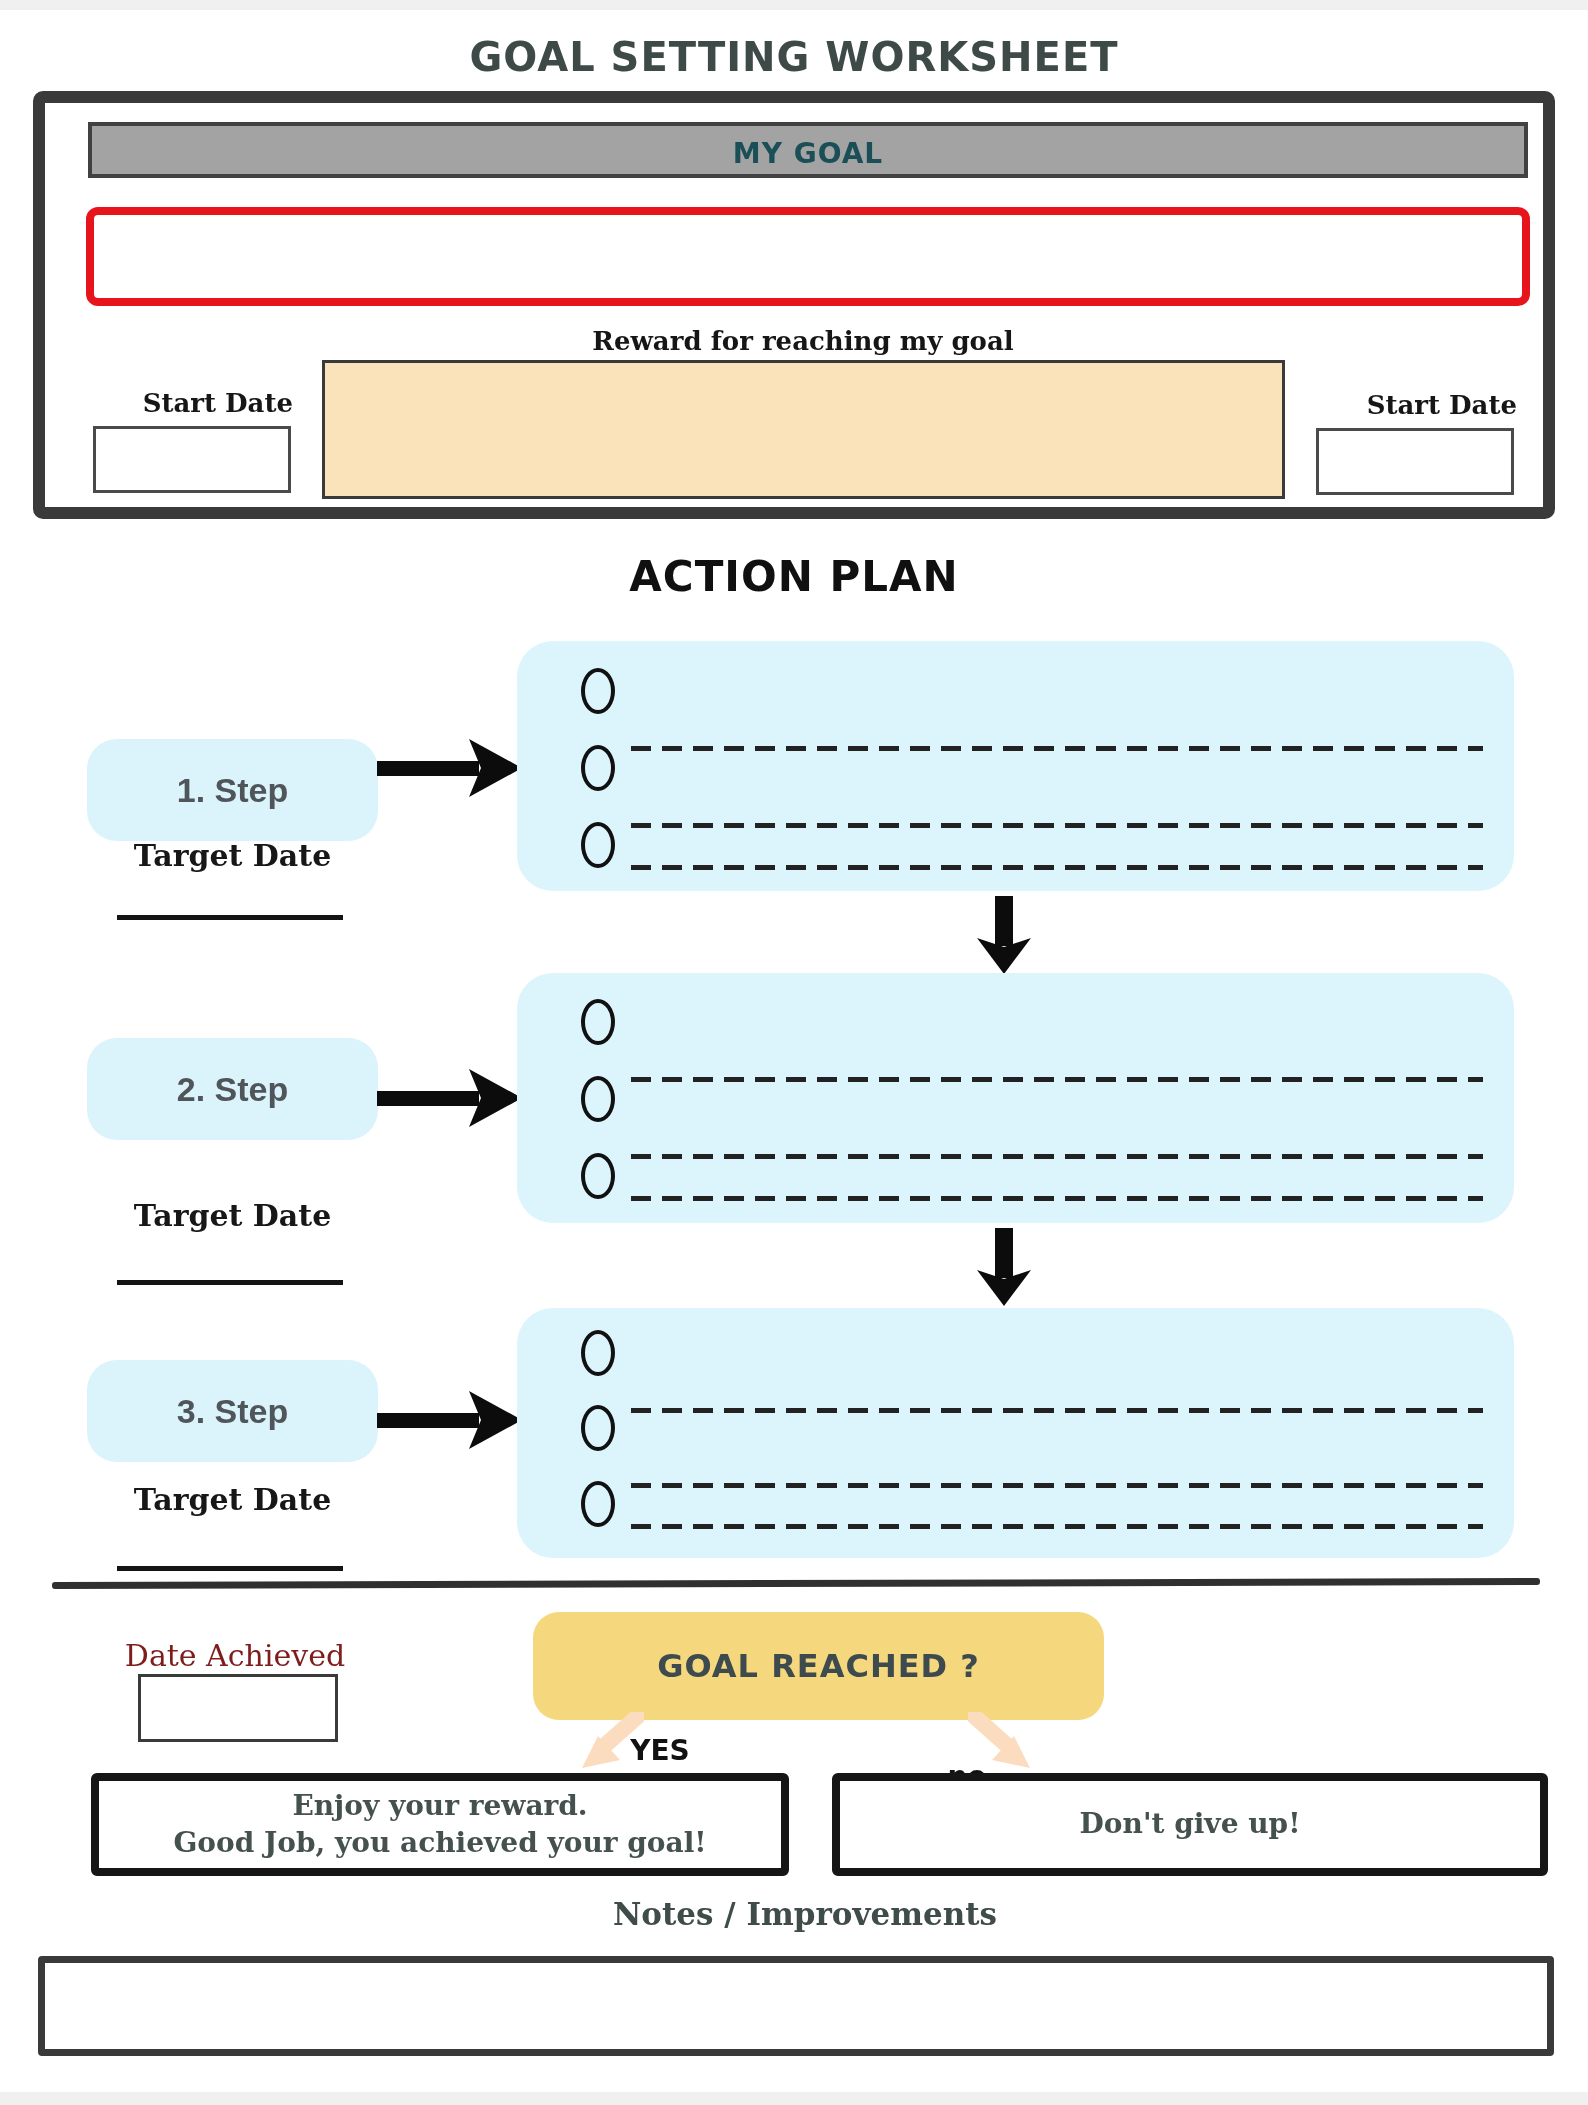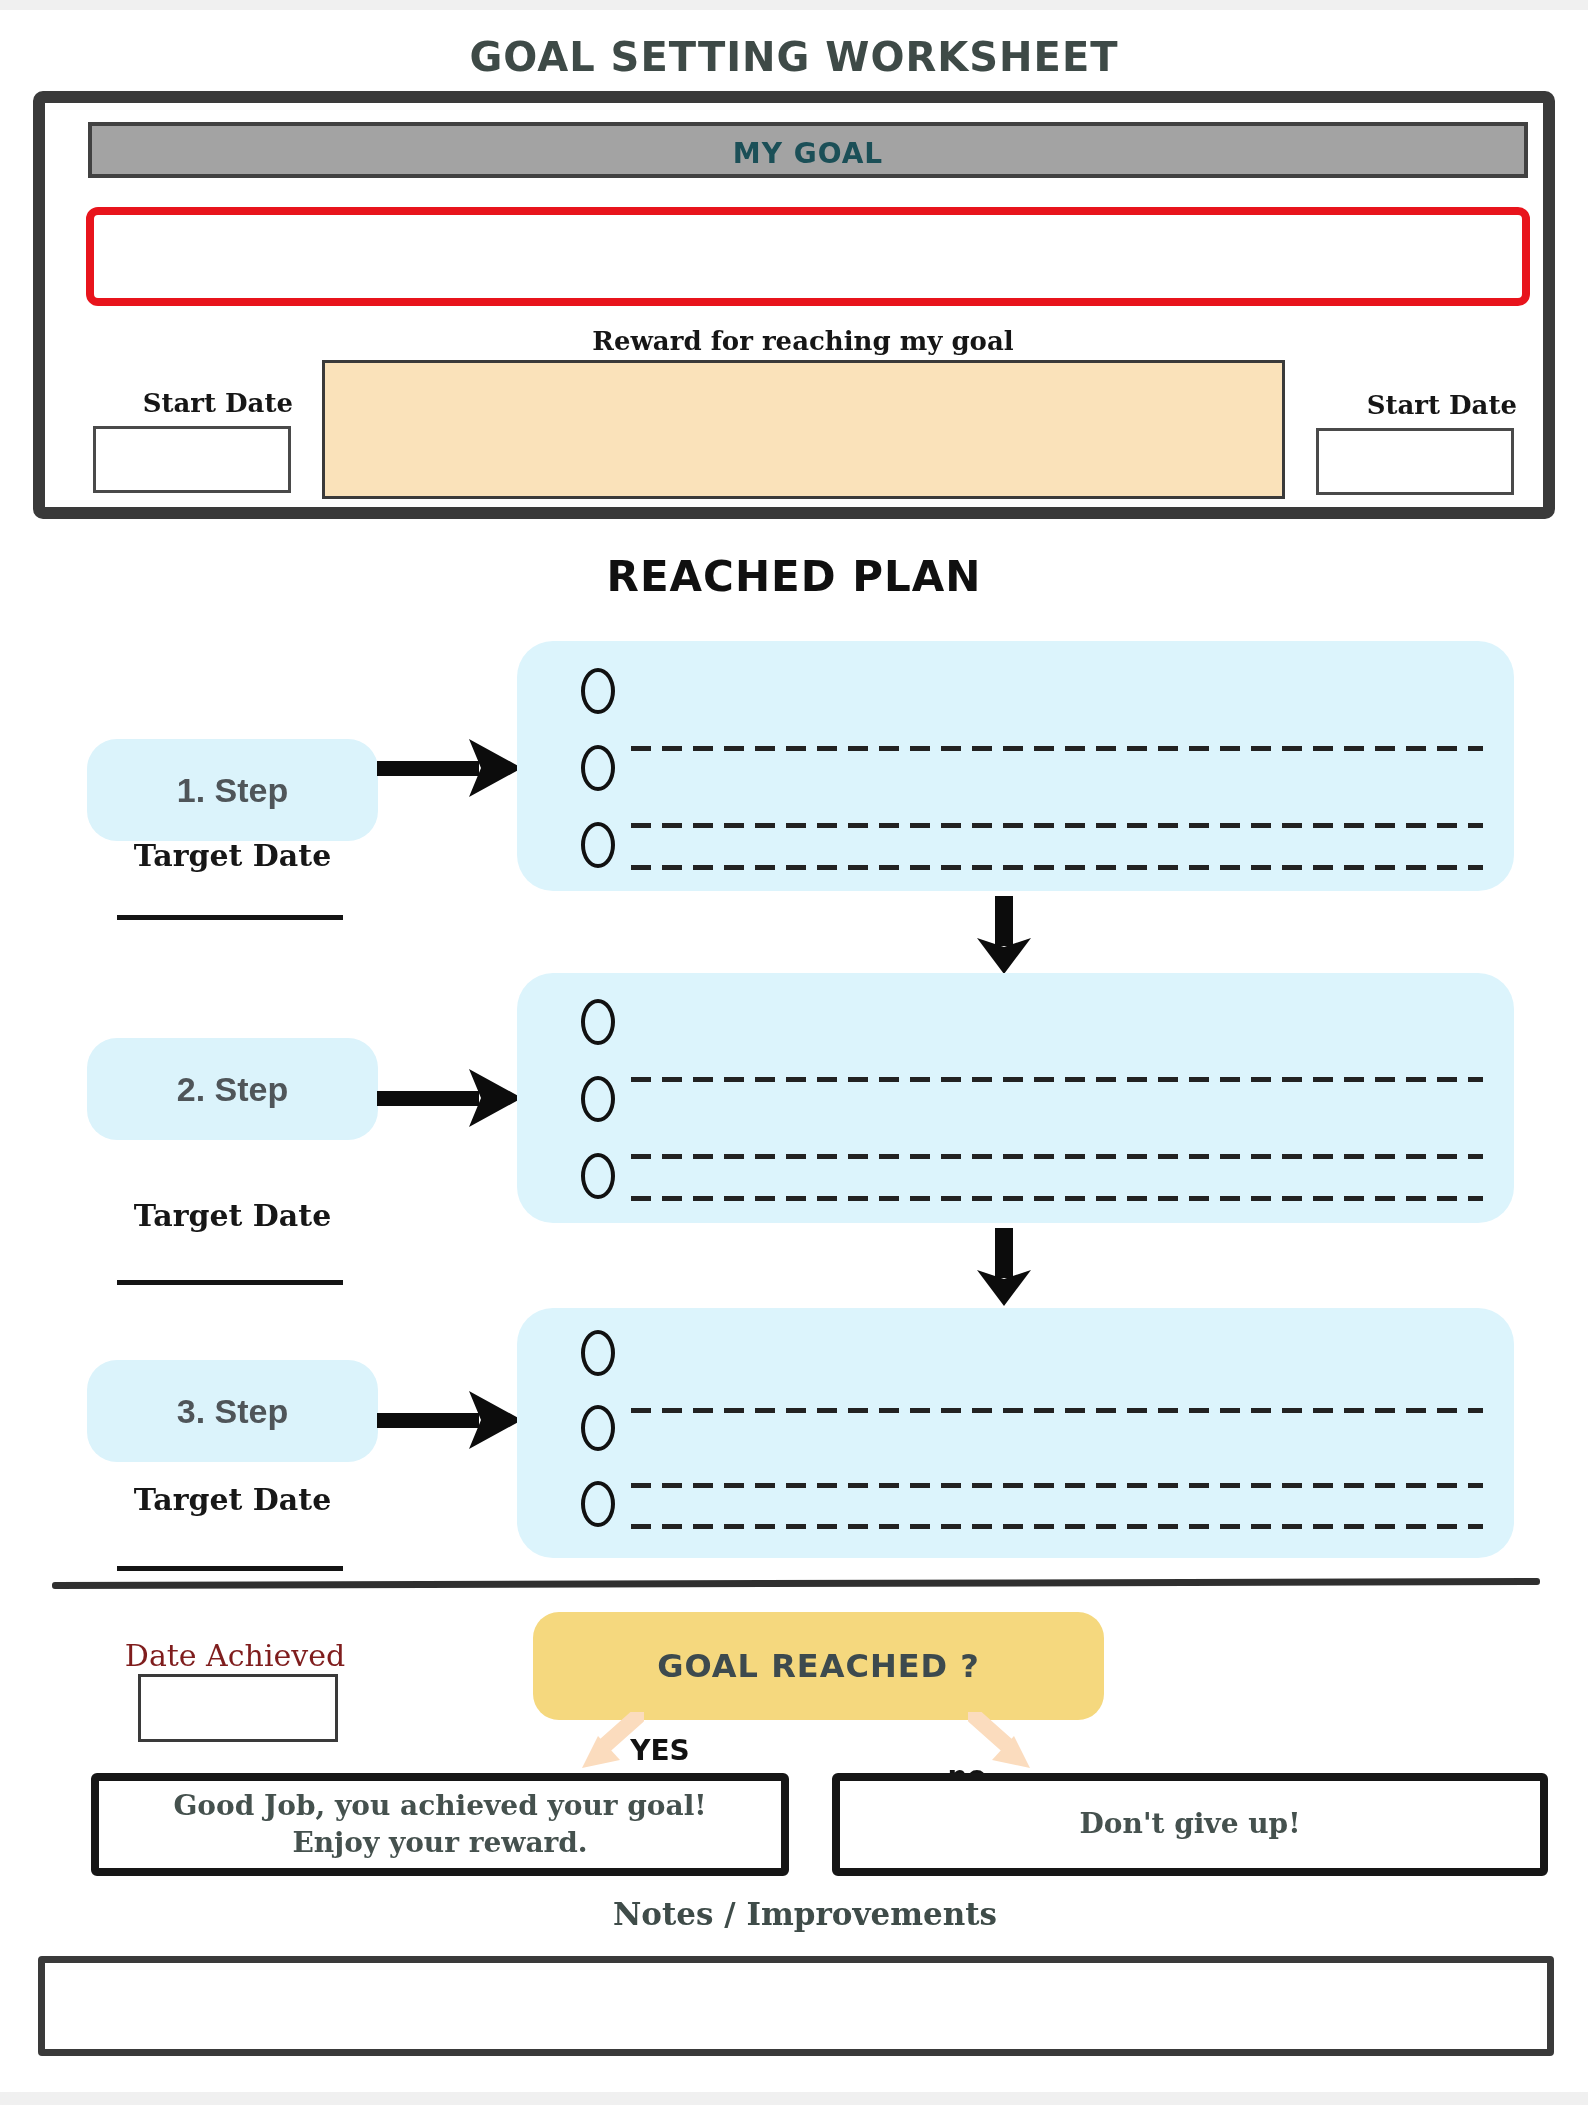--- a/index.html
+++ b/index.html
@@ -139,21 +139,21 @@
 <div class="abs mygoal-bar">MY GOAL</div>
 <div class="abs goal-input"></div>
 <div class="abs reward-label">Reward for reaching my goal</div>
 <div class="abs reward-box"></div>
 
 <div class="abs date-label" style="left:88px;top:388px;">Start Date</div>
 <div class="abs date-box" style="left:93px;top:426px;"></div>
 <div class="abs date-label" style="left:1312px;top:390px;">Start Date</div>
 <div class="abs date-box" style="left:1316px;top:428px;"></div>
 
-<div class="abs section-title" style="top:552px;">REACHED PLAN</div>
+<div class="abs section-title" style="top:552px;">ACTION PLAN</div>
 
 <div class="abs step-chip" style="top:707px;margin-top:32px;">1. Step</div>
 <svg class="abs" style="left:377px;top:738px;" width="145" height="60" viewBox="0 0 145 60">
   <rect x="0" y="23" width="102" height="15" fill="#0c0c0c"></rect>
   <polygon points="92,1 145,30 92,59 104,30" fill="#0c0c0c"></polygon>
 </svg>
 <div class="abs big-box" style="top:641px;">
   <div class="bullet-circle" style="top:27px;"></div>
   <div class="write-line" style="top:105px;"></div>
   <div class="bullet-circle" style="top:104px;"></div>
@@ -218,22 +218,22 @@
 <div class="abs yn-label" style="left:610px;top:1734px;">YES</div>
 
 <svg class="abs" style="left:968px;top:1712px;" width="64" height="58" viewBox="0 0 64 58">
   <line x1="6" y1="4" x2="42" y2="36" stroke="#fbdcbe" stroke-width="16" stroke-linecap="round"></line>
   <polygon points="62,56 24,48 46,24" fill="#fbdcbe"></polygon>
 </svg>
 <div class="abs yn-label" style="left:917px;top:1736px;margin-top:24px;">no</div>
 
 <div class="abs result-box" style="left:91px;width:698px;">
   <div>
+    <div>Enjoy your reward.</div>
     <div>Good Job, you achieved your goal!</div>
-    <div>Enjoy your reward.</div>
   </div>
 </div>
 <div class="abs result-box" style="left:832px;width:716px;">
   <div>Don't give up!</div>
 </div>
 
 <div class="abs notes-title">Notes / Improvements</div>
 <div class="abs notes-box"></div>
 
 </body></html>

